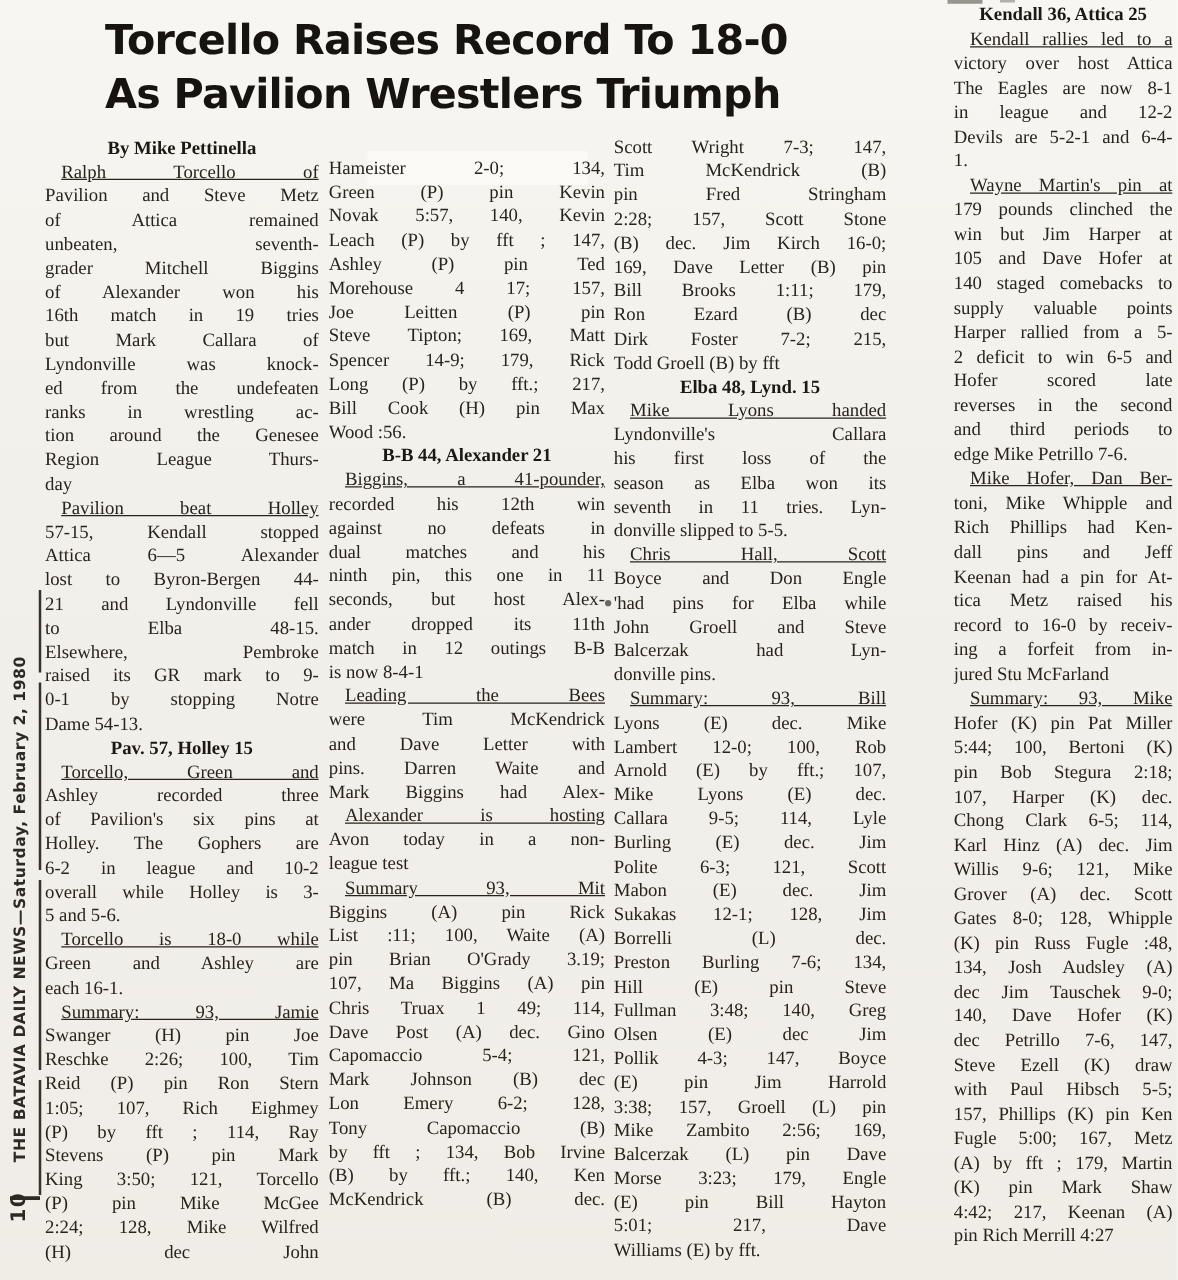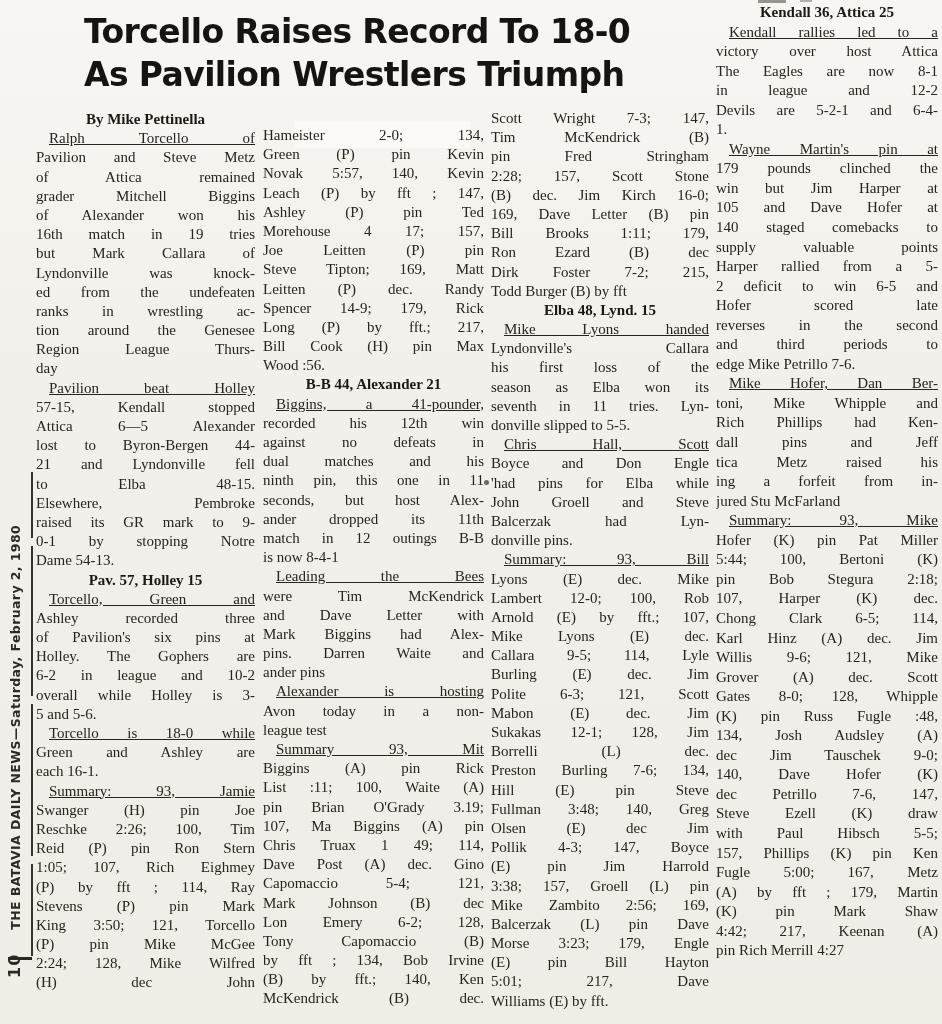--- a/index.html
+++ b/index.html
@@ -10,21 +10,21 @@
   }
   .headline{
     position:absolute;left:84px;top:10px;width:640px;margin:0;
     font-family:"DejaVu Sans", sans-serif;font-weight:700;
     font-size:33px;line-height:43px;letter-spacing:-0.6px;color:#161310;
     text-align:left;
   }
   .col{position:absolute;font-size:15px;line-height:19.2px;color:#28241c;}
   .col .ln{height:19.2px;overflow:hidden;text-align:justify;text-align-last:justify;white-space:nowrap;}
   .col.col-tall{line-height:19.55px;}
-  .col.col-tall .ln{height:19.55px;}
+  .col.col-tall .ln{height:19.55px;margin-left:47px;}
   .ln-h{font-weight:700;text-align:center !important;text-align-last:center !important;color:#1c1812;}
   .ln-i{text-indent:13px;text-decoration:underline;}
   .ln-e{text-align-last:left !important;}
   .sidebar-rot{
     position:absolute;left:5px;top:978px;width:500px;
     transform:rotate(-90deg);transform-origin:0 0;
     font-family:"DejaVu Sans", sans-serif;font-weight:700;color:#2d2a23;
     white-space:nowrap;
   }
   .pagenum{font-size:16px;letter-spacing:1px;margin-right:24px;}
@@ -42,20 +42,21 @@
 
   <div class="light-patch"></div>
 
   <h1 class="headline"><span>Torcello Raises Record To 18-0</span><br><span>As Pavilion Wrestlers Triumph</span></h1>
 
   <div class="col" style="left:36px;top:110px;width:219px;">
       <div class="ln ln-h">By Mike Pettinella</div>
       <div class="ln ln-i">Ralph Torcello of</div>
       <div class="ln ln-j">Pavilion and Steve Metz</div>
       <div class="ln ln-j">of Attica remained</div>
+      <div class="ln ln-j">unbeaten, seventh-</div>
       <div class="ln ln-j">grader Mitchell Biggins</div>
       <div class="ln ln-j">of Alexander won his</div>
       <div class="ln ln-j">16th match in 19 tries</div>
       <div class="ln ln-j">but Mark Callara of</div>
       <div class="ln ln-j">Lyndonville was knock-</div>
       <div class="ln ln-j">ed from the undefeaten</div>
       <div class="ln ln-j">ranks in wrestling ac-</div>
       <div class="ln ln-j">tion around the Genesee</div>
       <div class="ln ln-j">Region League Thurs-</div>
       <div class="ln ln-e">day</div>
@@ -94,41 +95,39 @@
     </div>
   <div class="col" style="left:263px;top:126px;width:221px;">
       <div class="ln ln-j">Hameister 2-0; 134,</div>
       <div class="ln ln-j">Green (P) pin Kevin</div>
       <div class="ln ln-j">Novak 5:57, 140, Kevin</div>
       <div class="ln ln-j">Leach (P) by fft ; 147,</div>
       <div class="ln ln-j">Ashley (P) pin Ted</div>
       <div class="ln ln-j">Morehouse 4 17; 157,</div>
       <div class="ln ln-j">Joe Leitten (P) pin</div>
       <div class="ln ln-j">Steve Tipton; 169, Matt</div>
-      <div class="ln ln-j">Leitten (P) dec. Randy</div>
       <div class="ln ln-j">Spencer 14-9; 179, Rick</div>
       <div class="ln ln-j">Long (P) by fft.; 217,</div>
       <div class="ln ln-j">Bill Cook (H) pin Max</div>
       <div class="ln ln-e">Wood :56.</div>
       <div class="ln ln-h">B-B 44, Alexander 21</div>
       <div class="ln ln-i">Biggins, a 41-pounder,</div>
       <div class="ln ln-j">recorded his 12th win</div>
       <div class="ln ln-j">against no defeats in</div>
       <div class="ln ln-j">dual matches and his</div>
       <div class="ln ln-j">ninth pin, this one in 11</div>
       <div class="ln ln-j">seconds, but host Alex-</div>
       <div class="ln ln-j">ander dropped its 11th</div>
       <div class="ln ln-j">match in 12 outings B-B</div>
       <div class="ln ln-e">is now 8-4-1</div>
       <div class="ln ln-i">Leading the Bees</div>
       <div class="ln ln-j">were Tim McKendrick</div>
       <div class="ln ln-j">and Dave Letter with</div>
+      <div class="ln ln-j">pins. Darren Waite and</div>
       <div class="ln ln-j">Mark Biggins had Alex-</div>
-      <div class="ln ln-j">pins. Darren Waite and</div>
-      <div class="ln ln-e">ander pins</div>
       <div class="ln ln-i">Alexander is hosting</div>
       <div class="ln ln-j">Avon today in a non-</div>
       <div class="ln ln-e">league test</div>
       <div class="ln ln-i">Summary 93, Mit</div>
       <div class="ln ln-j">Biggins (A) pin Rick</div>
       <div class="ln ln-j">List :11; 100, Waite (A)</div>
       <div class="ln ln-j">pin Brian O'Grady 3.19;</div>
       <div class="ln ln-j">107, Ma Biggins (A) pin</div>
       <div class="ln ln-j">Chris Truax 1 49; 114,</div>
       <div class="ln ln-j">Dave Post (A) dec. Gino</div>
@@ -143,21 +142,21 @@
   <div class="col" style="left:491px;top:109px;width:218px;">
       <div class="ln ln-j">Scott Wright 7-3; 147,</div>
       <div class="ln ln-j">Tim McKendrick (B)</div>
       <div class="ln ln-j">pin Fred Stringham</div>
       <div class="ln ln-j">2:28; 157, Scott Stone</div>
       <div class="ln ln-j">(B) dec. Jim Kirch 16-0;</div>
       <div class="ln ln-j">169, Dave Letter (B) pin</div>
       <div class="ln ln-j">Bill Brooks 1:11; 179,</div>
       <div class="ln ln-j">Ron Ezard (B) dec</div>
       <div class="ln ln-j">Dirk Foster 7-2; 215,</div>
-      <div class="ln ln-e">Todd Burger (B) by fft</div>
+      <div class="ln ln-e">Todd Groell (B) by fft</div>
       <div class="ln ln-h">Elba 48, Lynd. 15</div>
       <div class="ln ln-i">Mike Lyons handed</div>
       <div class="ln ln-j">Lyndonville's Callara</div>
       <div class="ln ln-j">his first loss of the</div>
       <div class="ln ln-j">season as Elba won its</div>
       <div class="ln ln-j">seventh in 11 tries. Lyn-</div>
       <div class="ln ln-e">donville slipped to 5-5.</div>
       <div class="ln ln-i">Chris Hall, Scott</div>
       <div class="ln ln-j">Boyce and Don Engle</div>
       <div class="ln ln-j">'had pins for Elba while</div>
@@ -206,21 +205,23 @@
       <div class="ln ln-j">Harper rallied from a 5-</div>
       <div class="ln ln-j">2 deficit to win 6-5 and</div>
       <div class="ln ln-j">Hofer scored late</div>
       <div class="ln ln-j">reverses in the second</div>
       <div class="ln ln-j">and third periods to</div>
       <div class="ln ln-e">edge Mike Petrillo 7-6.</div>
       <div class="ln ln-i">Mike Hofer, Dan Ber-</div>
       <div class="ln ln-j">toni, Mike Whipple and</div>
       <div class="ln ln-j">Rich Phillips had Ken-</div>
       <div class="ln ln-j">dall pins and Jeff</div>
+      <div class="ln ln-j">Keenan had a pin for At-</div>
       <div class="ln ln-j">tica Metz raised his</div>
+      <div class="ln ln-j">record to 16-0 by receiv-</div>
       <div class="ln ln-j">ing a forfeit from in-</div>
       <div class="ln ln-e">jured Stu McFarland</div>
       <div class="ln ln-i">Summary: 93, Mike</div>
       <div class="ln ln-j">Hofer (K) pin Pat Miller</div>
       <div class="ln ln-j">5:44; 100, Bertoni (K)</div>
       <div class="ln ln-j">pin Bob Stegura 2:18;</div>
       <div class="ln ln-j">107, Harper (K) dec.</div>
       <div class="ln ln-j">Chong Clark 6-5; 114,</div>
       <div class="ln ln-j">Karl Hinz (A) dec. Jim</div>
       <div class="ln ln-j">Willis 9-6; 121, Mike</div>

